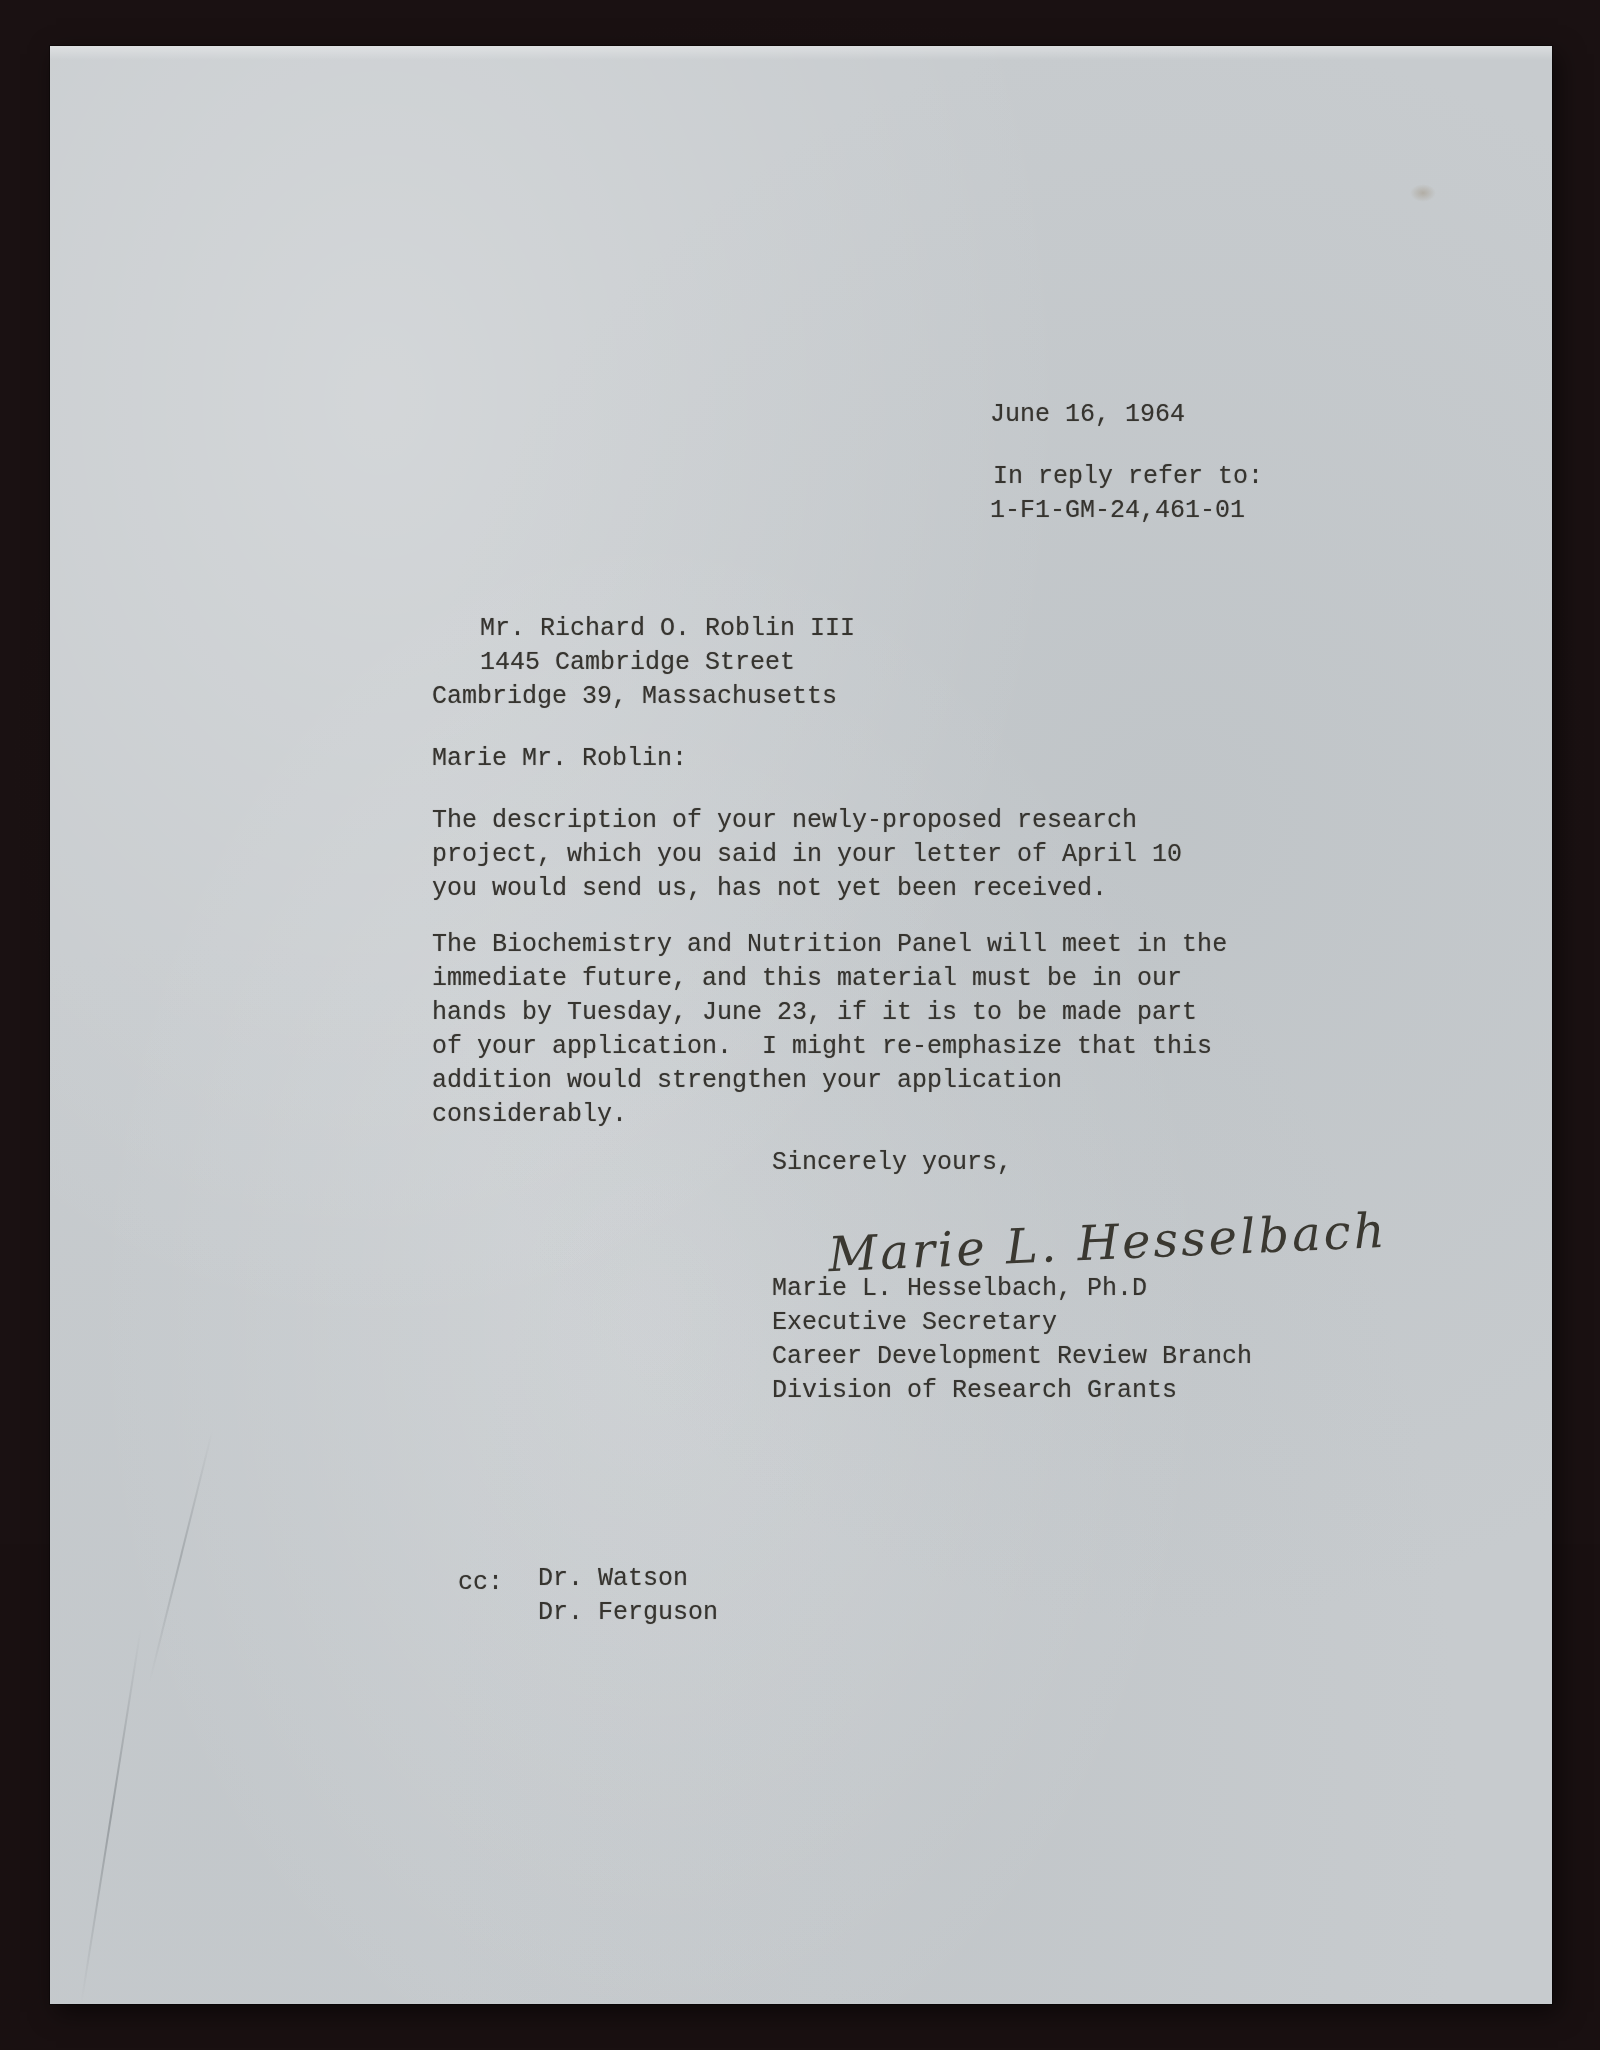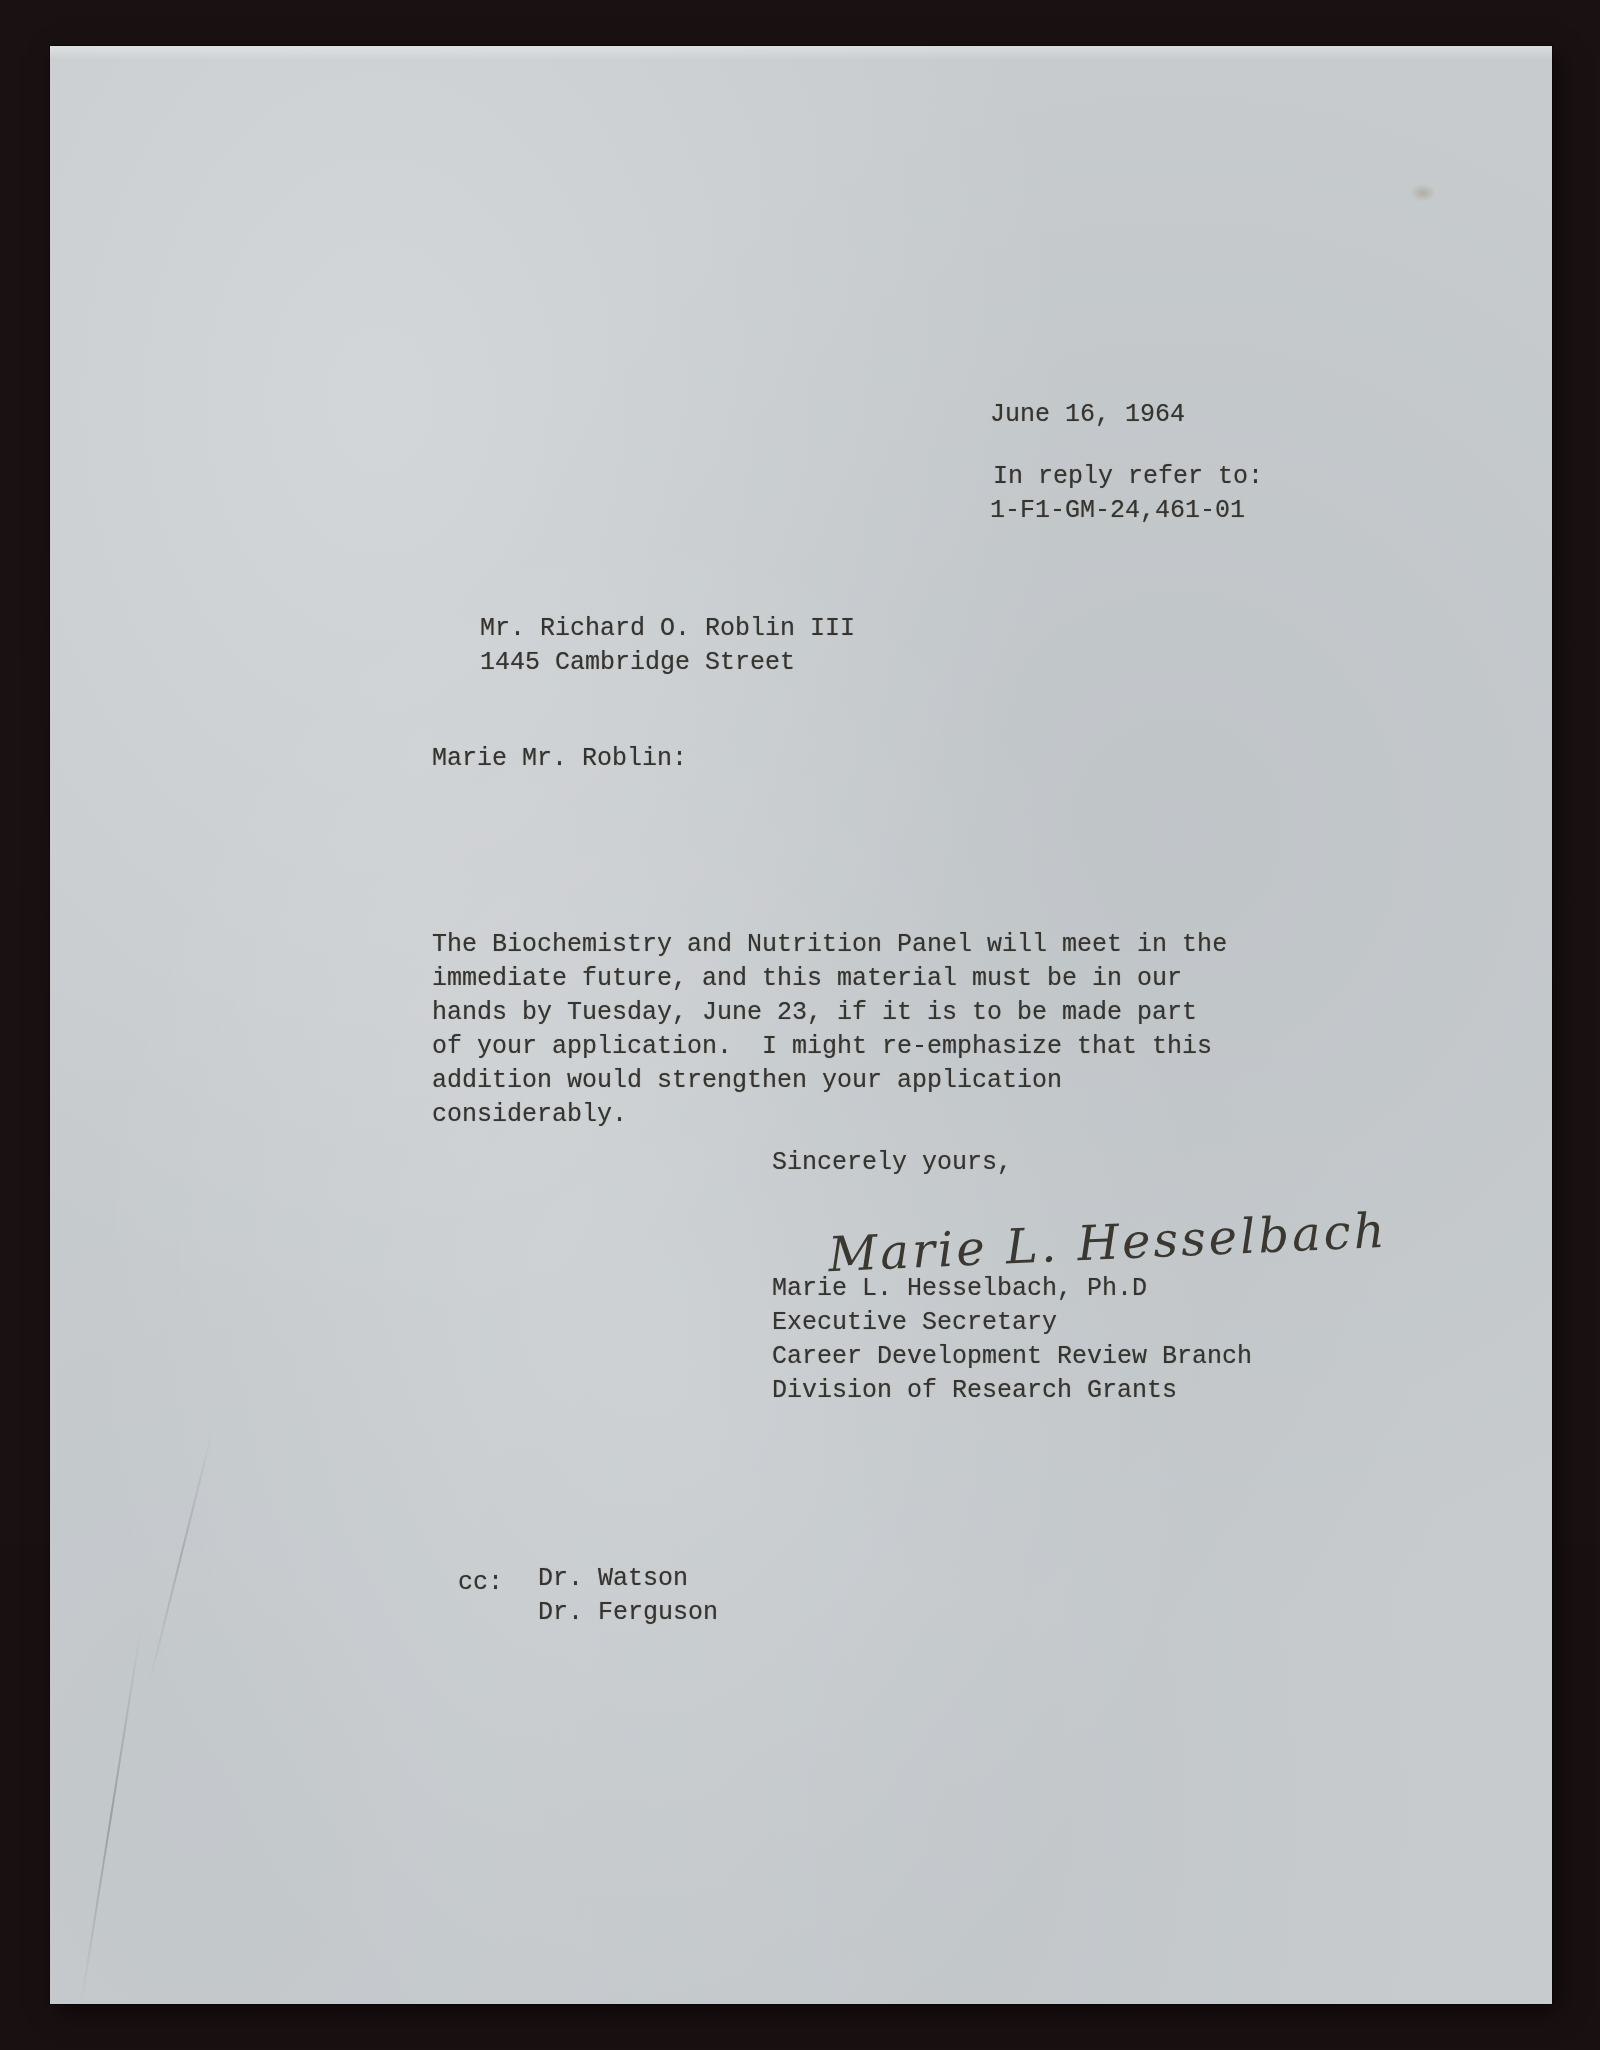--- a/index.html
+++ b/index.html
@@ -126,23 +126,27 @@
     <div class="typed" style="left:940px; top:352px;">June 16, 1964</div>
 
     <div class="typed" style="left:943px; top:414px;">In reply refer to:</div>
 
     <div class="typed" style="left:940px; top:448px;">1-F1-GM-24,461-01</div>
 
     <div class="typed" style="left:382px; top:566px;margin-left:48px;">Mr. Richard O. Roblin III</div>
 
     <div class="typed" style="left:382px; top:600px;margin-left:48px;">1445 Cambridge Street</div>
 
+    <div class="typed" style="left:382px; top:634px;">Cambridge 39, Massachusetts</div>
 
     <div class="typed" style="left:382px; top:696px;">Marie Mr. Roblin:</div>
 
+    <div class="typed" style="left:382px; top:758px;">The description of your newly-proposed research
+project, which you said in your letter of April 10
+you would send us, has not yet been received.</div>
 
     <div class="typed" style="left:382px; top:882px;">The Biochemistry and Nutrition Panel will meet in the
 immediate future, and this material must be in our
 hands by Tuesday, June 23, if it is to be made part
 of your application.  I might re-emphasize that this
 addition would strengthen your application
 considerably.</div>
 
     <div class="typed" style="left:722px; top:1100px;">Sincerely yours,</div>
 

